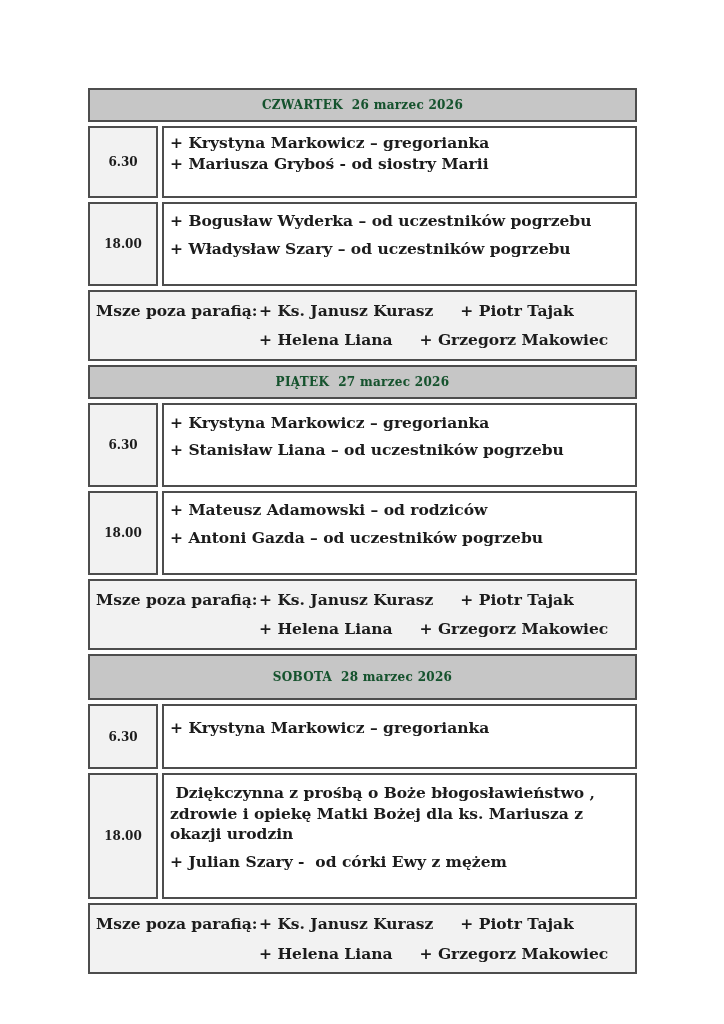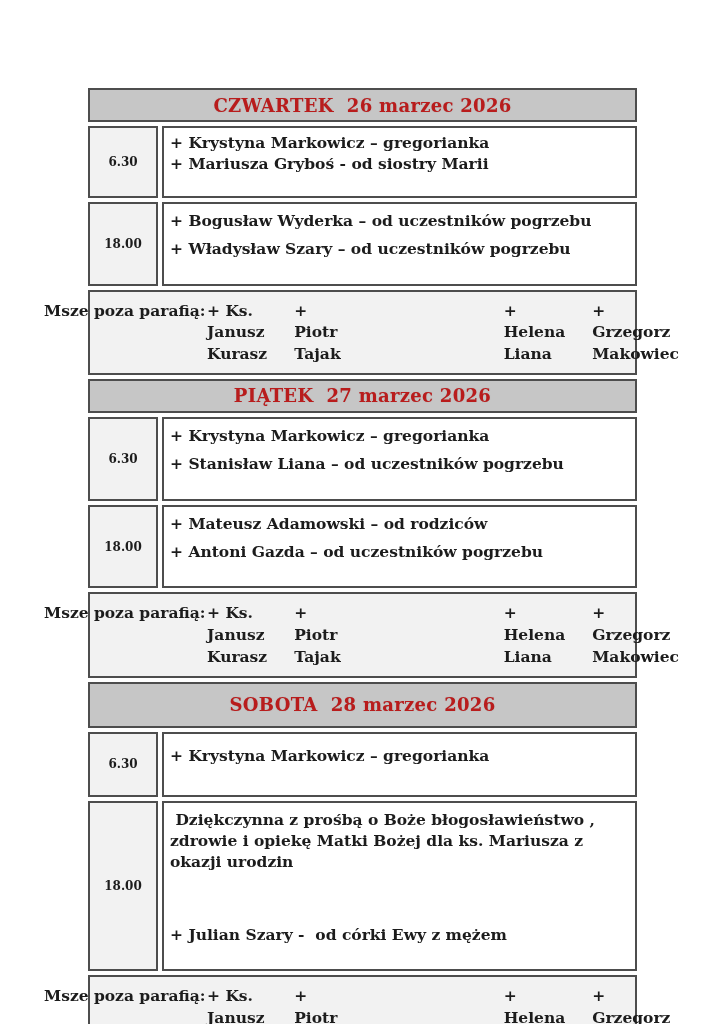--- a/index.html
+++ b/index.html
@@ -28,23 +28,23 @@
   .day-section {
     display: flex;
     flex-direction: column;
     gap: 4px;
   }
   .day-header {
     box-sizing: border-box;
     height: 34px;
     border: 2px solid #4d4d4d;
     background: #c6c6c6;
-    color: #b91c1c;
-    font-weight: bold;
-    font-size: 18px;
+    color: #14532d;
+    font-weight: bold;
+    font-size: 12px;
     letter-spacing: 0.3px;
     display: flex;
     align-items: center;
     justify-content: center;
     white-space: pre-wrap;
     text-shadow: 0 0 1px rgba(120,120,120,0.35);
   }
   .day-header.tall { height: 46px; }
   .time-row {
     display: flex;
@@ -75,29 +75,29 @@
   .intentions-cell p {
     margin: 3.5px 0;
     font-weight: bold;
     font-size: 15.5px;
     line-height: 1.35;
     white-space: pre-wrap;
   }
   .intentions-cell.tight p { margin: 0.5px 0; }
   .h63  { min-height: 63px; }
   .h65  { min-height: 65px; }
-  .h112 { min-height: 112px; gap: 45px; }
+  .h112 { min-height: 112px; }
   .outside-row {
     box-sizing: border-box;
     border: 2px solid #4d4d4d;
     background: #f2f2f2;
     padding: 4px 8px 4px 6px;
     display: flex;
-    flex-direction: row;
-    justify-content: center;
+    flex-direction: column;
+    justify-content: flex-end;
     font-weight: bold;
     font-size: 15.5px;
   }
   .outside-row.m61 { min-height: 61px; }
   .outside-row.m66 { min-height: 66px; }
   .outside-row.m65 { min-height: 65px; }
   .outside-row p {
     margin: 4px 0;
     line-height: 1.4;
     white-space: pre-wrap;

